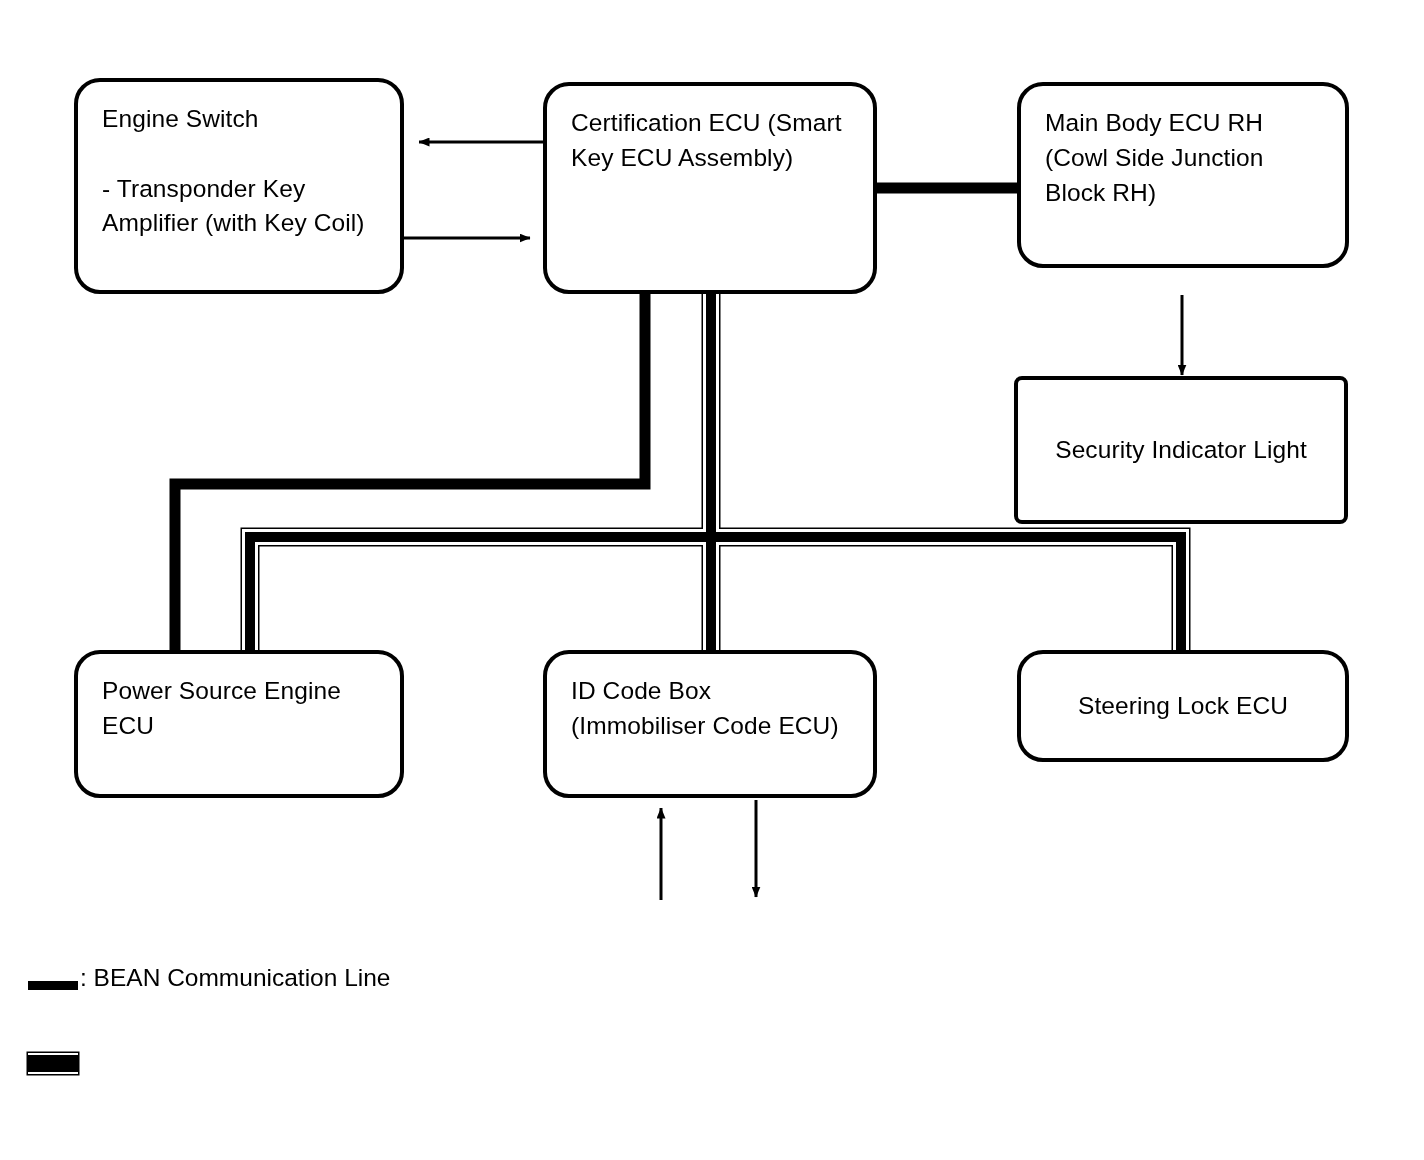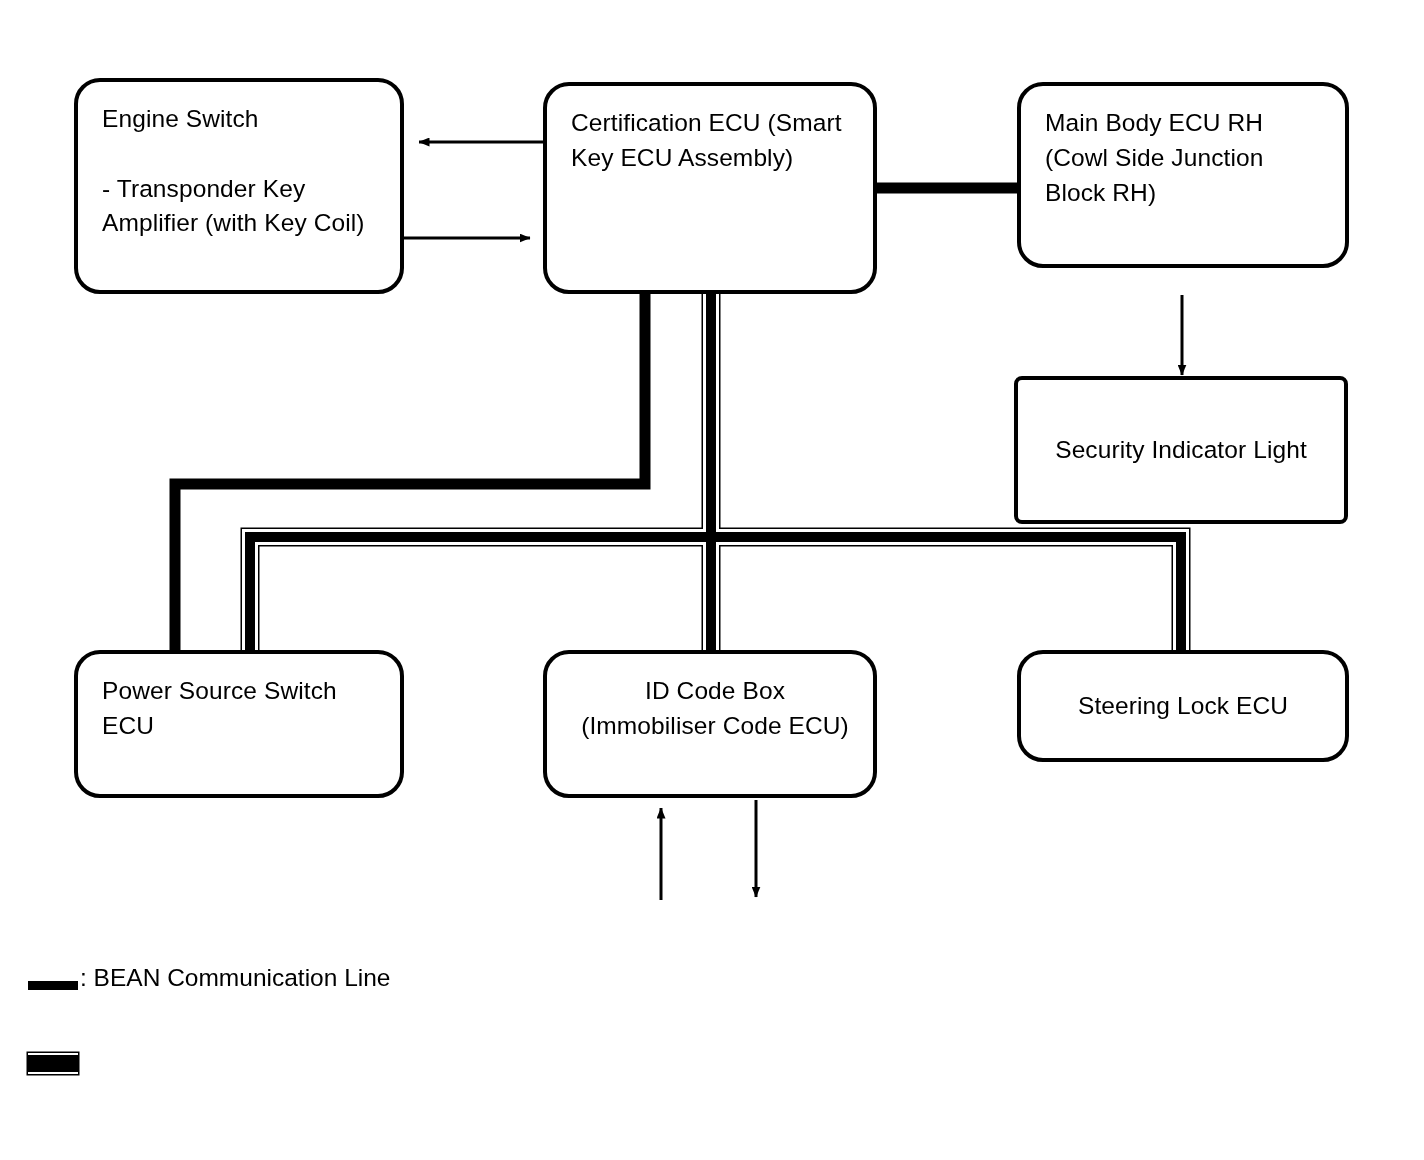--- a/index.html
+++ b/index.html
@@ -151,25 +151,25 @@
     <div class="node-label lbl-top">Main Body ECU RH
 (Cowl Side Junction
 Block RH)</div>
   </div>
 
   <div class="node sharp" style="left:1014px; top:376px; width:334px; height:148px;">
     <div class="node-label lbl-center">Security Indicator Light</div>
   </div>
 
   <div class="node" style="left:74px; top:650px; width:330px; height:148px;">
-    <div class="node-label lbl-top">Power Source Switch
+    <div class="node-label lbl-top">Power Source Engine
 ECU</div>
   </div>
 
-  <div class="node" style="left:543px; top:650px; width:334px; height:148px;text-align:center;">
+  <div class="node" style="left:543px; top:650px; width:334px; height:148px;">
     <div class="node-label lbl-top">ID Code Box
 (Immobiliser Code ECU)</div>
   </div>
 
   <div class="node" style="left:1017px; top:650px; width:332px; height:112px;">
     <div class="node-label lbl-center">Steering Lock ECU</div>
   </div>
 
 
   <div id="legend">

